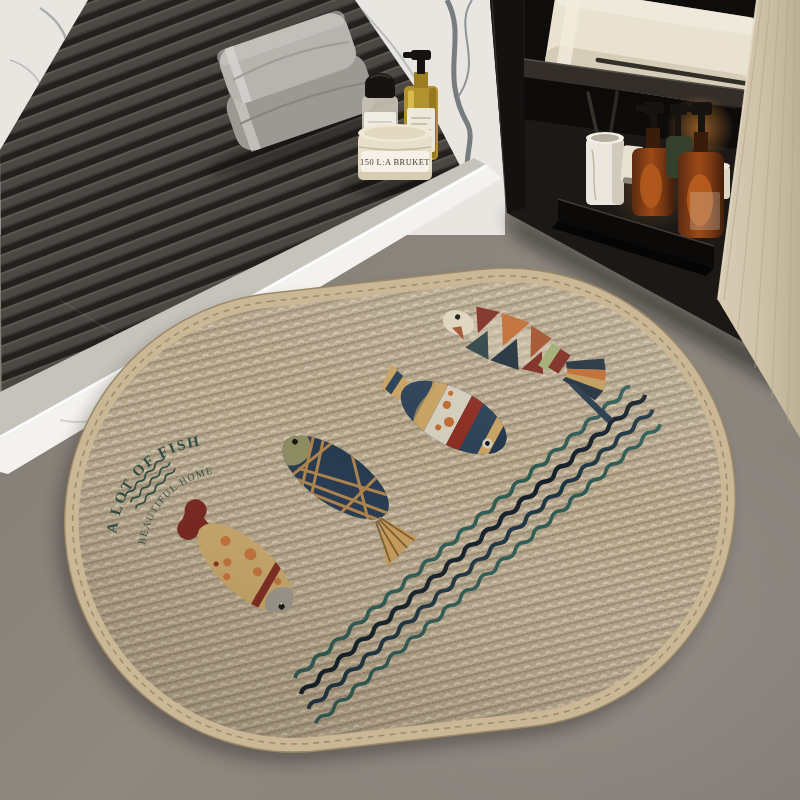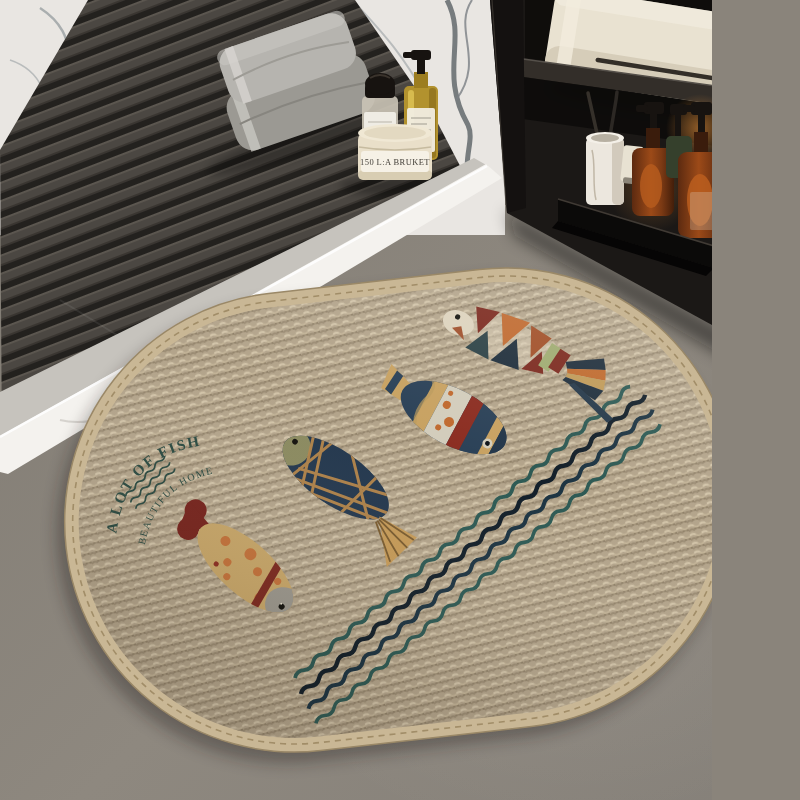--- a/index.html
+++ b/index.html
@@ -1,16 +1,16 @@
 <!DOCTYPE html>
 <html style="--floor: #8a847b; --marble: #e9e6e2; --marble-vein: #9aa0a3; --slat-face: #4b4742; --slat-hi: #5d5851; --slat-gap: #23211e; --curb-side: #c6c3bd; --curb-top: #f4f2ee; --unit-dark: #1b1816; --unit-black: #121009; --shelf-board: #332e29; --wood: #cec2a9; --wood-grain: #b4a68a; --towel-cream: #e9e2d1; --towel-gray: #b6b4af; --towel-gray2: #9b9993; --amber-hi: #c06a28; --pump-black: #171310; --bottle-green: #35402c; --cup-white: #ece7de; --jar-cream: #e9dfc9; --yellow-bottle: #b2922e; --mat-bind: #c9b795; --mat-bind-edge: #9a8867; --mat-base: #b3a48b; --stitch: #a18d68; --text-teal: #2b4a41; --wave-teal: #2e5a54; --wave-navy: #1d3442; --wave-navy-dark: #131f29; --fish-navy: #24384e; --fish-navy-dark: #202f3c; --fish-tan: #c6a568; --fish-tan-light: #c8a262; --fish-cream: #ddd3bd; --fish-red: #7c2a1f; --fish-orange: #c06a30; --fish-olive: #8b8a60; --fish-gray: #9a968c; --fish-teal: #2d4246; --fish-line-tan: #b5854a; --spot-orange: #c2713a;"><head>
 <meta charset="utf-8">
 <style>
   html,body{margin:0;padding:0;background:#8a847b;}
-  .scene{position:relative;width:712px;height:800px;overflow:hidden;
+  .scene{position:relative;width:800px;height:800px;overflow:hidden;
          font-family:"Liberation Sans",sans-serif;text-align:center;}
   svg{display:block}
   text{font-family:"Liberation Serif","DejaVu Serif",serif;}
 </style>
 </head>
 <body>
 
 <div class="scene">
 <svg width="800" height="800" viewBox="0 0 800 800">
 <defs>

